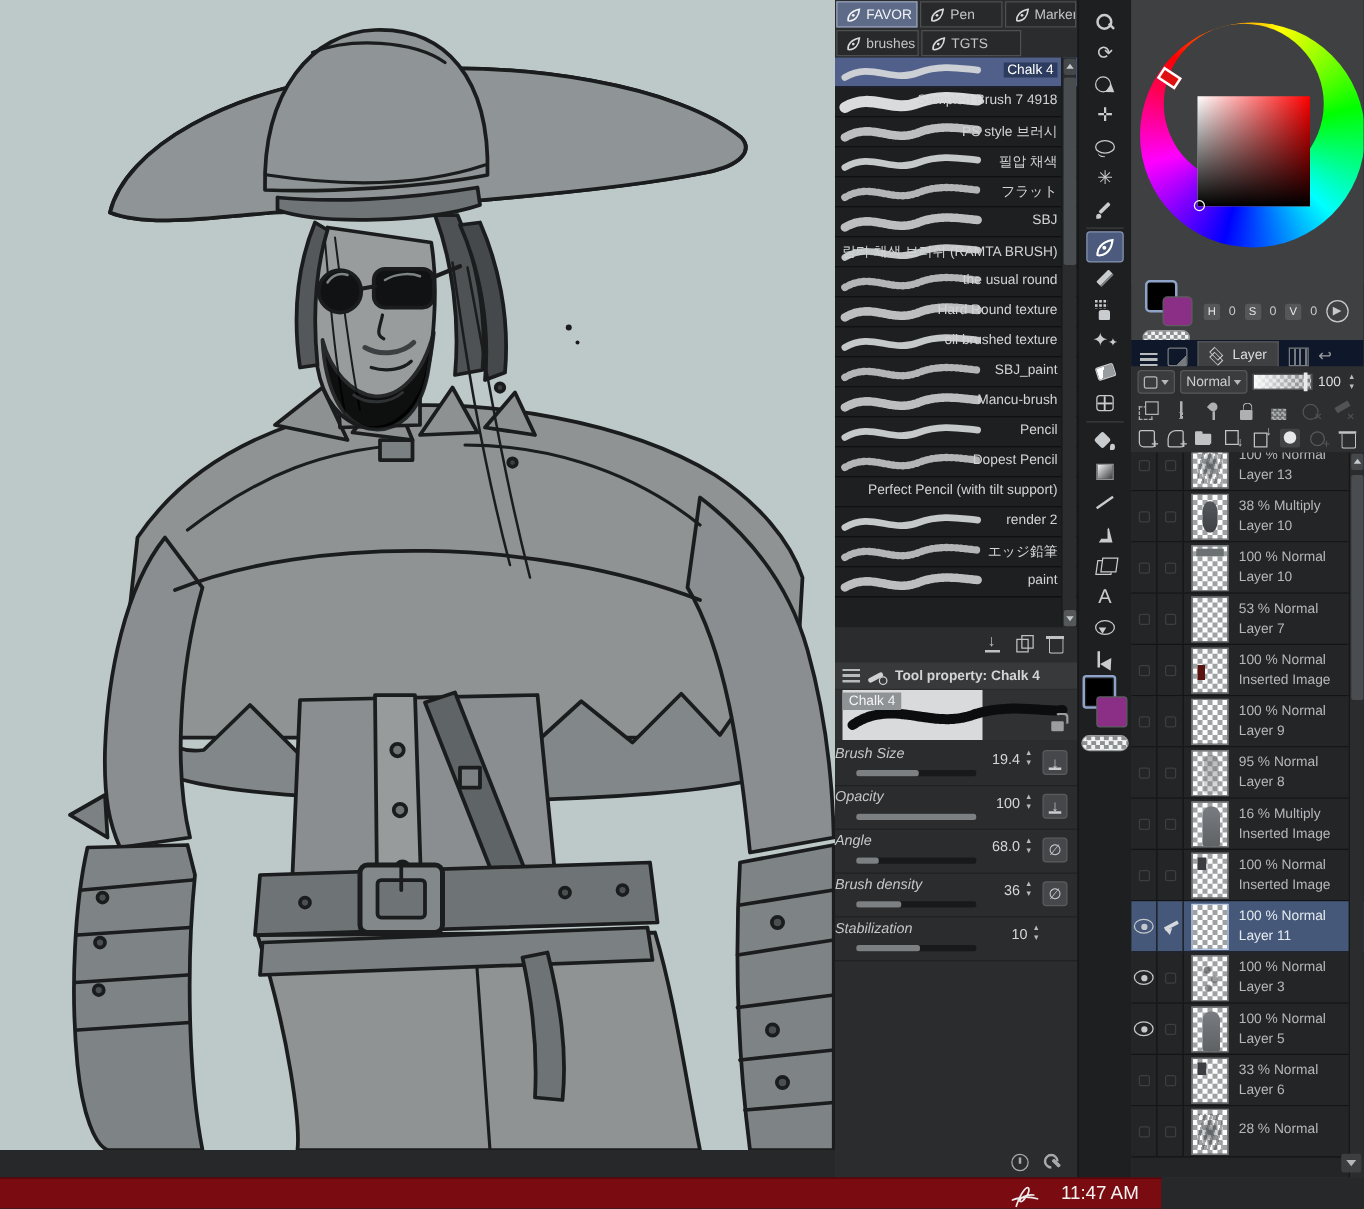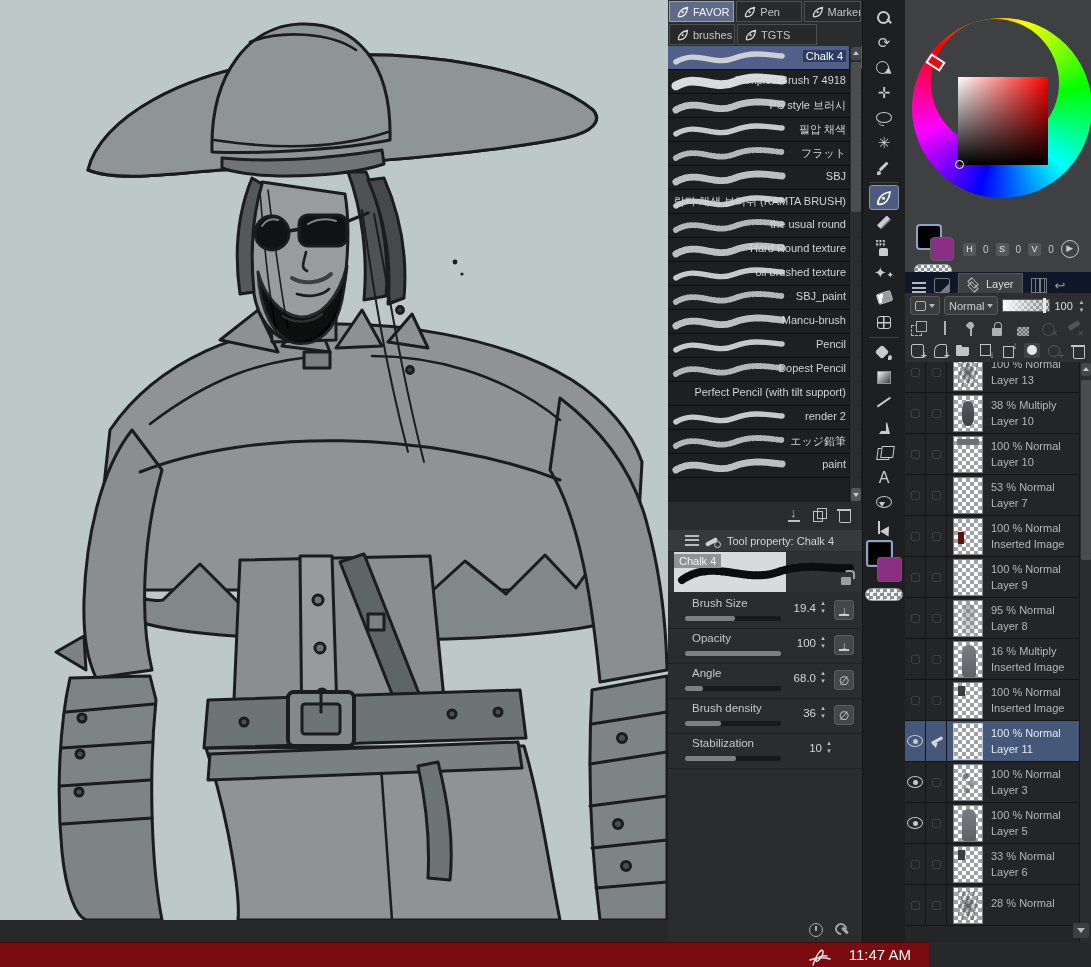--- a/index.html
+++ b/index.html
@@ -47,33 +47,33 @@
   .ic-trash::after{content:"";position:absolute;left:1px;top:2px;width:14px;height:2px;background:#bfc2c4;box-shadow:0 5px 0 -0.6px #bfc2c4 inset;}
   .ic-clock::before{content:"";position:absolute;inset:1px;border:1.5px solid #a8abad;border-radius:50%;}
   .ic-clock::after{content:"";position:absolute;left:7px;top:4px;width:2px;height:5px;background:#a8abad;}
   .ic-wrench::before{content:"";position:absolute;left:1px;top:1px;width:8px;height:8px;border:2.4px solid #a8abad;border-radius:50%;border-right-color:transparent;transform:rotate(45deg);}
   .ic-wrench::after{content:"";position:absolute;left:7px;top:7px;width:8px;height:3px;background:#a8abad;transform:rotate(45deg);border-radius:1px;}
   .ic-lock-open::before{content:"";position:absolute;left:3px;top:7px;width:10px;height:8px;background:#9b9ea0;border-radius:1px;}
   .ic-lock-open::after{content:"";position:absolute;left:6px;top:0;width:7px;height:7px;border:2px solid #9b9ea0;border-bottom:none;border-left-color:transparent;border-radius:4px 4px 0 0;}
   .ic-burger{width:14px;height:11px;background:repeating-linear-gradient(#b8bbbd 0 2px,transparent 2px 4.5px);}
 
   
-  #tool-prop-head{position:absolute;left:668px;top:530px;width:194px;height:21px;background:#37393b;display:flex;align-items:center;gap:6px;padding:0 17px;}
+  #tool-prop-head{position:absolute;left:668px;top:530px;width:194px;height:21px;background:#37393b;display:flex;align-items:center;gap:6px;padding:0 6px;font-weight:bold;}
   #tool-prop-head .tp-title{font-size:11px;color:#d2d4d6;white-space:nowrap;}
   .ic-brushgear{position:relative;width:16px;height:14px;}
   .ic-brushgear::before{content:"";position:absolute;left:0;top:6px;width:13px;height:4px;background:#cfd1d3;transform:rotate(-28deg);border-radius:2px;}
   .ic-brushgear::after{content:"";position:absolute;right:0;bottom:0;width:5px;height:5px;border:1.4px solid #cfd1d3;border-radius:50%;}
   #tool-preview{position:absolute;left:668px;top:552px;width:194px;height:40px;background:#2f3133;}
   #tool-preview .pvlight{position:absolute;left:6px;top:0;width:112px;height:40px;background:#d8dadb;}
   #tool-preview svg{position:absolute;left:6px;top:2px;width:182px;height:36px;}
   .pvchip{position:absolute;left:6px;top:2px;background:#8f9396;color:#f2f3f4;font-size:11px;padding:1px 5px;}
   .pvlock{position:absolute;right:8px;top:18px;}
   #sliders{position:absolute;left:668px;top:594px;width:194px;height:182px;}
   .srow{position:relative;height:35px;border-bottom:1px solid #1f2123;}
-  .slabel{position:absolute;left:24px;top:3px;font-size:11.5px;color:#c6c8ca;}
+  .slabel{position:absolute;left:0;top:3px;font-size:11.5px;color:#c6c8ca;font-style:italic;}
   .strack{position:absolute;left:17px;top:22px;width:96px;height:5px;background:#17191b;border-radius:2px;}
   .sfill{height:5px;background:#7c8082;border-radius:2px;}
   .f52{width:52%;}.f100{width:100%;}.f19{width:19%;}.f37{width:37%;}.f53{width:53%;}
   .sval{position:absolute;right:46px;top:8px;font-size:11.5px;color:#d5d7d9;}
   .spin{position:absolute;right:34px;top:5px;width:10px;color:#b8bbbd;font-size:7px;line-height:8px;text-align:center;}
   .sbtn{position:absolute;right:8px;top:6px;width:20px;height:20px;background:#45474a;border:1px solid #5a5c5e;border-radius:3px;color:#c9ccce;text-align:center;}
   .sbtn.press::before{content:"↓";font-size:12px;line-height:16px;}
   .sbtn.press::after{content:"";position:absolute;left:4px;bottom:3px;width:10px;height:1.6px;background:#c9ccce;}
   .sbtn.none::before{content:"∅";font-size:12px;line-height:18px;}
   #tp-foot{position:absolute;left:668px;top:918px;width:194px;height:24px;display:flex;justify-content:flex-end;gap:10px;padding-right:12px;align-items:center;}

